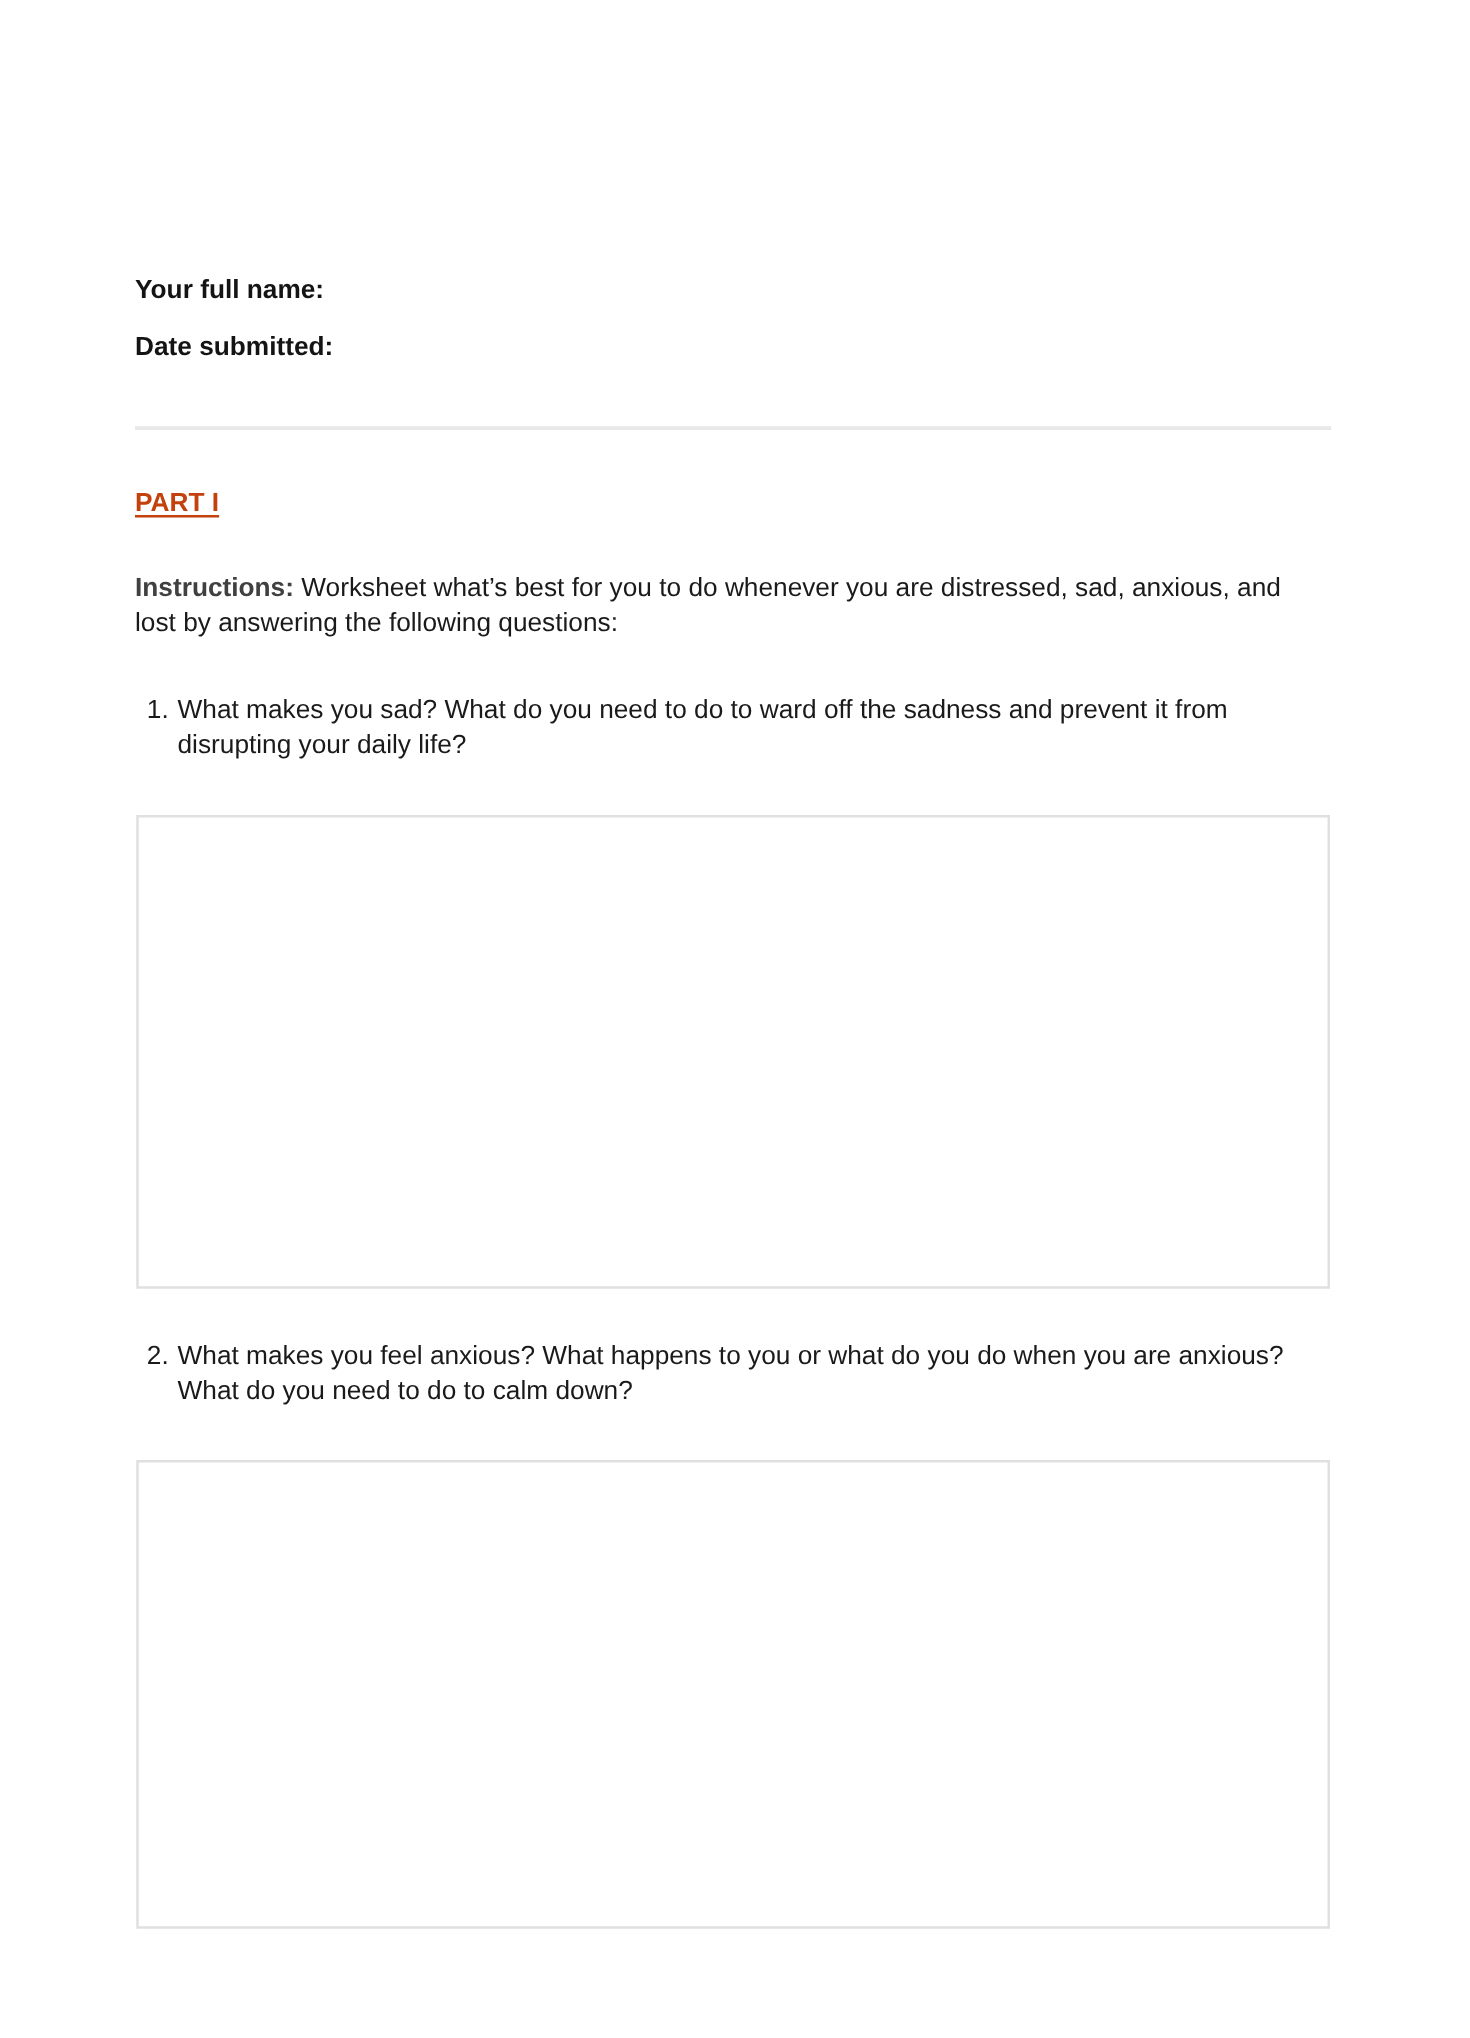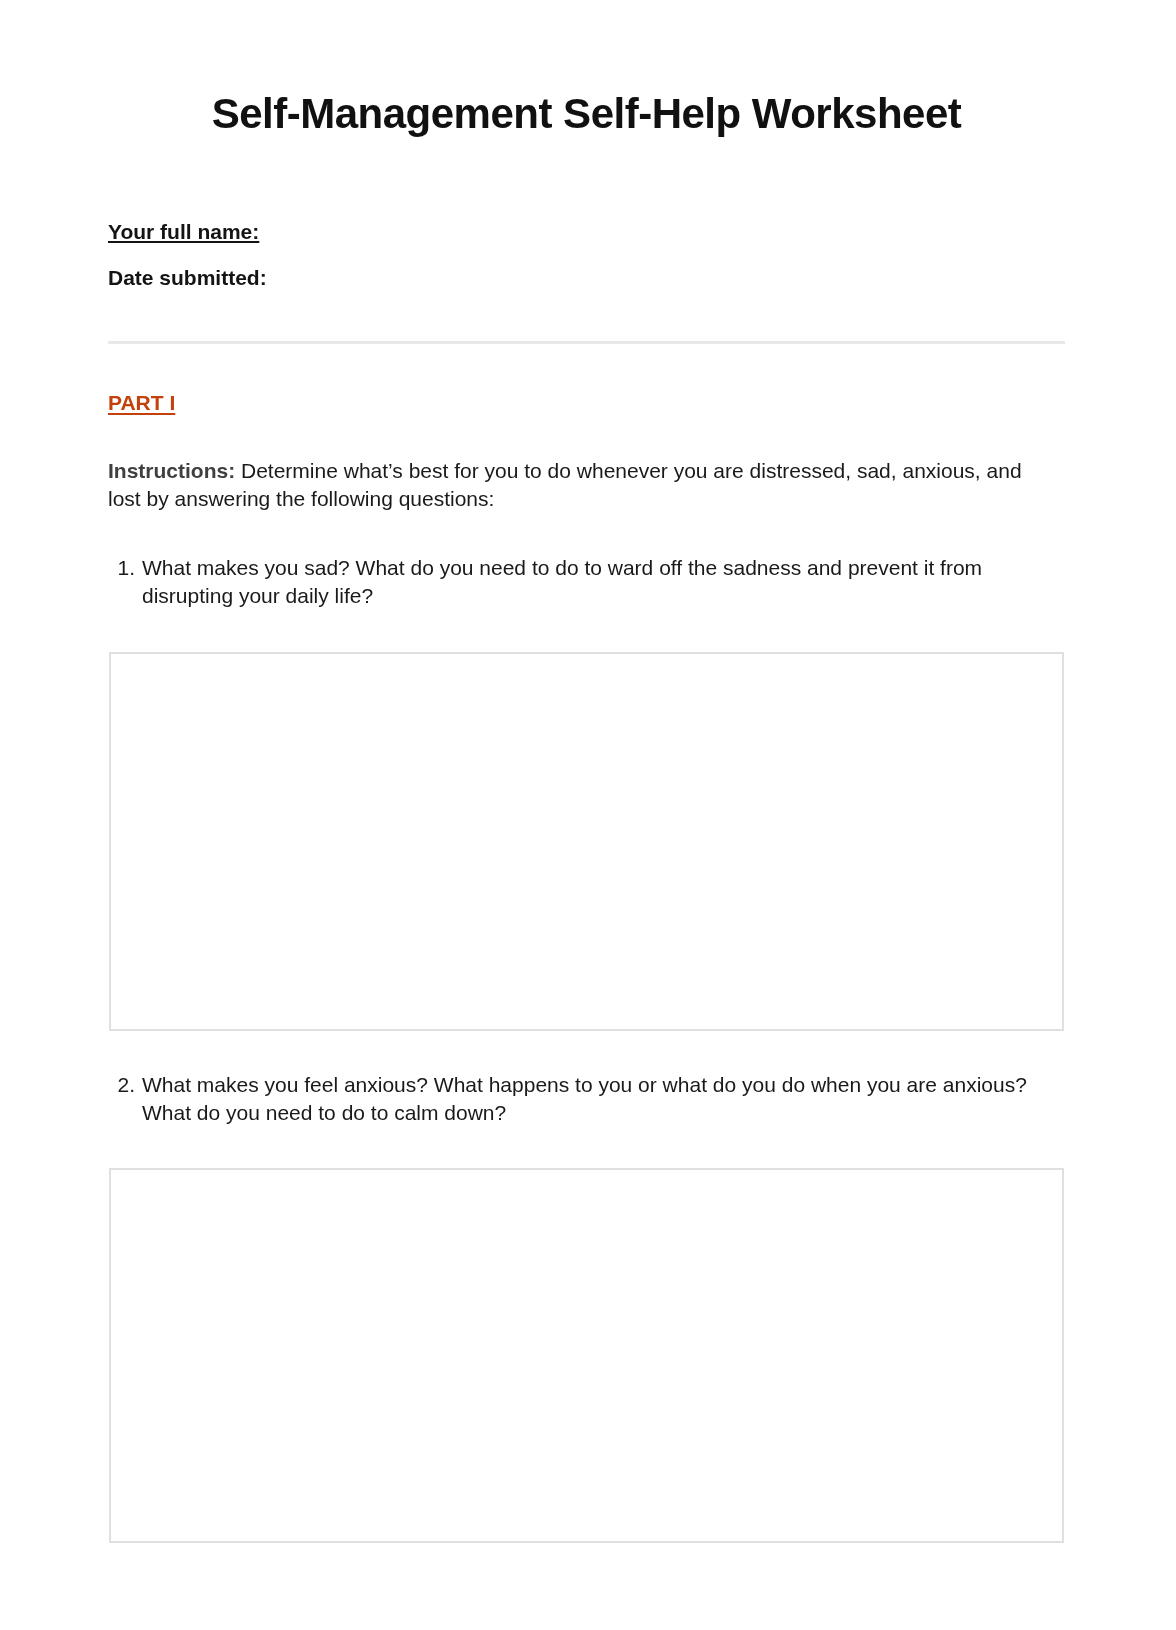--- a/index.html
+++ b/index.html
@@ -28,21 +28,21 @@
     color: #111111;
   }
   .field-label {
     position: absolute;
     left: 108px;
     font-size: 21px;
     line-height: 28px;
     font-weight: 700;
     color: #141414;
   }
-  .field-label.name { top: 218px; text-decoration: underline; }
+  .field-label.name { top: 218px; }
   .field-label.date { top: 264px; }
   .divider {
     position: absolute;
     left: 108px;
     top: 341px;
     width: 957px;
     height: 3px;
     background: #e8e8e8;
     border: none;
   }
@@ -97,32 +97,31 @@
     cursor: text;
   }
   .answer-box.box1 { top: 652px; height: 379px; }
   .answer-box.box2 { top: 1168px; height: 375px; }
 </style>
 </head>
 <body>
 
 <div class="sheet">
 
-  <h1 class="page-title">Self-Management Self-Help Worksheet</h1>
 
   <div class="field-label name">Your full name:</div>
 
   <div class="field-label date">Date submitted:</div>
 
   <div class="divider"></div>
 
   <div class="part-heading">PART I</div>
 
   <p class="instructions">
-    <span class="bold-label">Instructions:</span><span> Determine what’s best for you to do whenever you are distressed, sad, anxious, and lost by answering the following questions:</span>
+    <span class="bold-label">Instructions:</span><span> Worksheet what’s best for you to do whenever you are distressed, sad, anxious, and lost by answering the following questions:</span>
   </p>
 
   <div class="question q1">
     <span class="q-num">1.</span>
     <span class="q-text">What makes you sad? What do you need to do to ward off the sadness and prevent it from disrupting your daily life?</span>
   </div>
 
   <div class="answer-box box1"></div>
 
   <div class="question q2">

